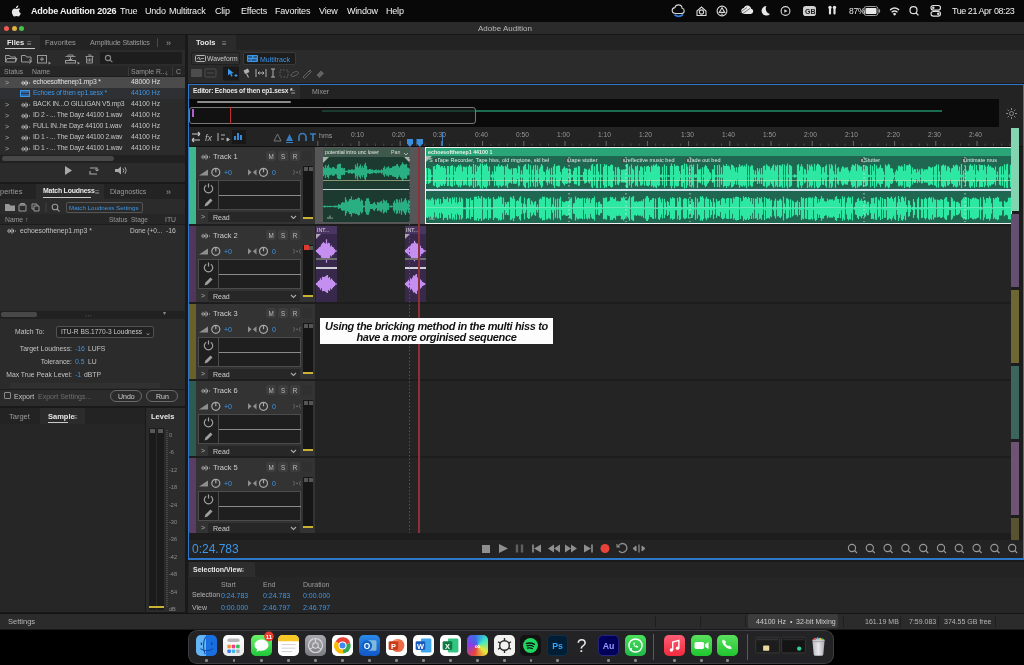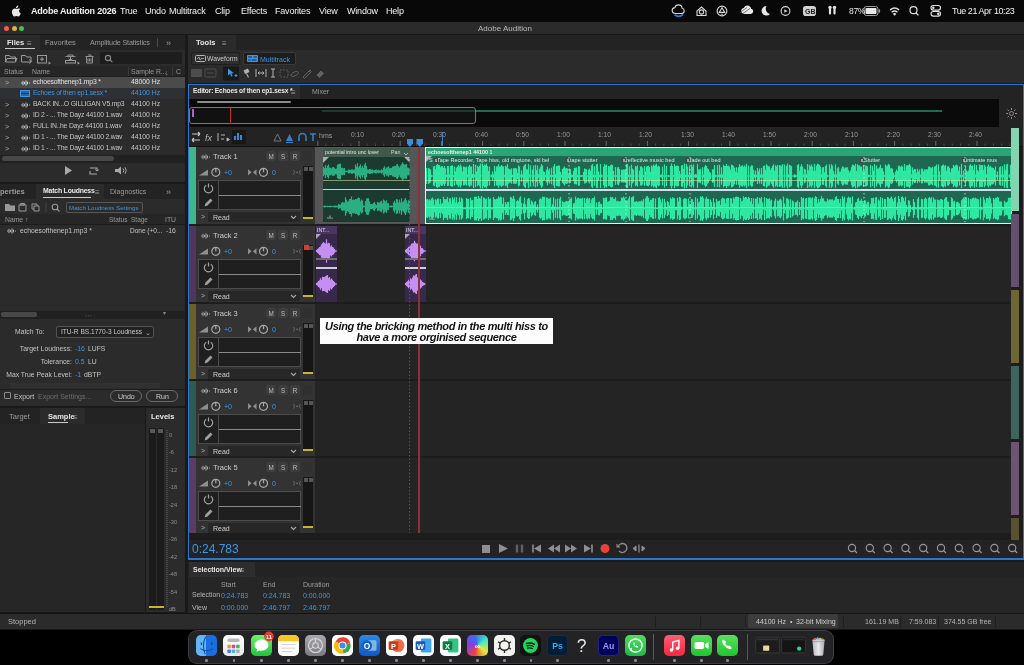--- a/index.html
+++ b/index.html
@@ -58,21 +58,21 @@
     </g>
 <g fill="none" stroke="#e2e2e2" stroke-width="1.1">
       <rect x="267" y="1.5" width="9.5" height="4.6" rx="2.3"></rect>
       <rect x="267" y="7.5" width="9.5" height="4.6" rx="2.3"></rect>
       <circle cx="269.3" cy="3.8" r="1.2" fill="#e2e2e2" stroke="none"></circle>
       <circle cx="274.2" cy="9.8" r="1.2" fill="#e2e2e2" stroke="none"></circle>
     </g>
 </svg>
 <div class="a t" style="left:849px;top:7px;font-size:8.5px;color:#e8e8e8;font-weight:normal;letter-spacing:-0.3px">87%</div>
 <div class="a t" style="left:952px;top:6.5px;font-size:9px;color:#f0f0f0;font-weight:normal;letter-spacing:-0.45px">Tue 21 Apr</div>
-<div class="a t" style="left:994px;top:6.5px;font-size:9px;color:#f0f0f0;font-weight:normal;letter-spacing:-0.45px">10:23</div>
+<div class="a t" style="left:994px;top:6.5px;font-size:9px;color:#f0f0f0;font-weight:normal;letter-spacing:-0.45px">08:23</div>
 <div class="a" style="left:0;top:22px;width:1024px;height:13px;background:#2b2b2b;border-bottom:1px solid #161616"></div>
 <div class="a" style="left:4.0px;top:26px;width:5px;height:5px;border-radius:50%;background:#f45952"></div>
 <div class="a" style="left:11.6px;top:26px;width:5px;height:5px;border-radius:50%;background:#deb13f"></div>
 <div class="a" style="left:19.2px;top:26px;width:5px;height:5px;border-radius:50%;background:#44c344"></div>
 <div class="a t" style="left:478px;top:25px;font-size:8px;color:#b9b9b9;font-weight:normal;">Adobe Audition</div>
 <div class="a" style="left:0;top:35px;width:1024px;height:595px;background:#191919"></div>
 <div class="a" style="left:0;top:35px;width:185px;height:147px;background:#2b2b2b"></div>
 <div class="a" style="left:0;top:35px;width:185px;height:15px;background:#232323"></div>
 <div class="a" style="left:0;top:35px;width:40px;height:15px;background:#2b2b2b"></div>
 <div class="a t" style="left:7px;top:39px;font-size:7.5px;color:#e8e8e8;font-weight:bold;">Files</div>
@@ -166,21 +166,21 @@
     </g>
 <g fill="#a8a8a8">
       <path d="M53 4h3l3-2.5v8L56 7h-3z"></path>
       <path d="M61 3.5a3 3 0 0 1 0 4" stroke="#a8a8a8" fill="none"></path>
       <path d="M63 2.2a5.5 5.5 0 0 1 0 6.6" stroke="#a8a8a8" fill="none"></path>
     </g>
 </svg>
 <div class="a" style="left:0;top:184px;width:185px;height:222px;background:#2b2b2b"></div>
 <div class="a" style="left:0;top:184px;width:185px;height:15px;background:#232323"></div>
 <div class="a" style="left:36px;top:184px;width:68px;height:15px;background:#2b2b2b"></div>
-<div class="a t" style="left:0px;top:188px;font-size:7.5px;color:#9a9a9a;font-weight:bold;">perties</div>
+<div class="a t" style="left:0px;top:188px;font-size:7.5px;color:#9a9a9a;font-weight:normal;">perties</div>
 <div class="a t" style="left:43px;top:188px;font-size:6.9px;color:#e8e8e8;font-weight:bold;letter-spacing:-0.2px">Match Loudness</div>
 <div class="a" style="left:43px;top:197px;width:48px;height:1px;background:#c9c9c9"></div>
 <div class="a t" style="left:95px;top:189px;font-size:8px;color:#9a9a9a;font-weight:normal;">≡</div>
 <div class="a t" style="left:110px;top:188px;font-size:7px;color:#9a9a9a;font-weight:normal;">Diagnostics</div>
 <div class="a t" style="left:166px;top:188px;font-size:9px;color:#9a9a9a;font-weight:normal;">»</div>
 <svg class="a" style="left:5px;top:202px" width="60" height="11" viewBox="0 0 60 11">
 <g fill="#999">
       <path d="M0 2h4l1.5 1.5H10V9H0z"></path>
       <path d="M14 3h7v6h-7zM15.5 1.5h4v1.5h-4z" fill="none" stroke="#999"></path>
       <path d="M27 2h5v5h-5z" fill="none" stroke="#999"></path>
@@ -252,21 +252,21 @@
 <div class="a t" style="left:169px;top:520.0px;font-size:5.6px;color:#8f8f8f;font-weight:normal;">-30</div>
 <div class="a t" style="left:169px;top:537.4px;font-size:5.6px;color:#8f8f8f;font-weight:normal;">-36</div>
 <div class="a t" style="left:169px;top:554.8px;font-size:5.6px;color:#8f8f8f;font-weight:normal;">-42</div>
 <div class="a t" style="left:169px;top:572.2px;font-size:5.6px;color:#8f8f8f;font-weight:normal;">-48</div>
 <div class="a t" style="left:169px;top:589.6px;font-size:5.6px;color:#8f8f8f;font-weight:normal;">-54</div>
 <div class="a t" style="left:169px;top:607px;font-size:5.6px;color:#8f8f8f;font-weight:normal;">dB</div>
 <svg class="a" style="left:166px;top:430px" width="2" height="178" viewBox="0 0 2 178">
     <path d="M1 0v178" stroke="#666" stroke-width="1" stroke-dasharray="1,1"></path>
   </svg>
 <div class="a" style="left:0;top:613px;width:1024px;height:16px;background:#2b2b2b;border-top:1px solid #141414"></div>
-<div class="a t" style="left:8px;top:618px;font-size:7.5px;color:#b5b5b5;font-weight:normal;">Stopped</div>
+<div class="a t" style="left:8px;top:618px;font-size:7.5px;color:#b5b5b5;font-weight:normal;">Settings</div>
 <div class="a" style="left:748px;top:614px;width:90px;height:14px;background:#3c3c3c;border-radius:2px"></div>
 <div class="a t" style="left:756px;top:618px;font-size:7px;color:#cfcfcf;font-weight:normal;">44100 Hz</div>
 <div class="a t" style="left:790px;top:618px;font-size:7px;color:#cfcfcf;font-weight:normal;">•</div>
 <div class="a t" style="left:796px;top:618px;font-size:7px;color:#cfcfcf;font-weight:normal;">32-bit Mixing</div>
 <div class="a t" style="left:865px;top:618px;font-size:7px;color:#b5b5b5;font-weight:normal;">161.19 MB</div>
 <div class="a t" style="left:909px;top:618px;font-size:7px;color:#b5b5b5;font-weight:normal;">7:59.083</div>
 <div class="a t" style="left:944px;top:618px;font-size:7px;color:#b5b5b5;font-weight:normal;">374.55 GB free</div>
 <div class="a" style="left:655px;top:616px;width:1px;height:11px;background:#1e1e1e"></div>
 <div class="a" style="left:700px;top:616px;width:1px;height:11px;background:#1e1e1e"></div>
 <div class="a" style="left:745px;top:616px;width:1px;height:11px;background:#1e1e1e"></div>

